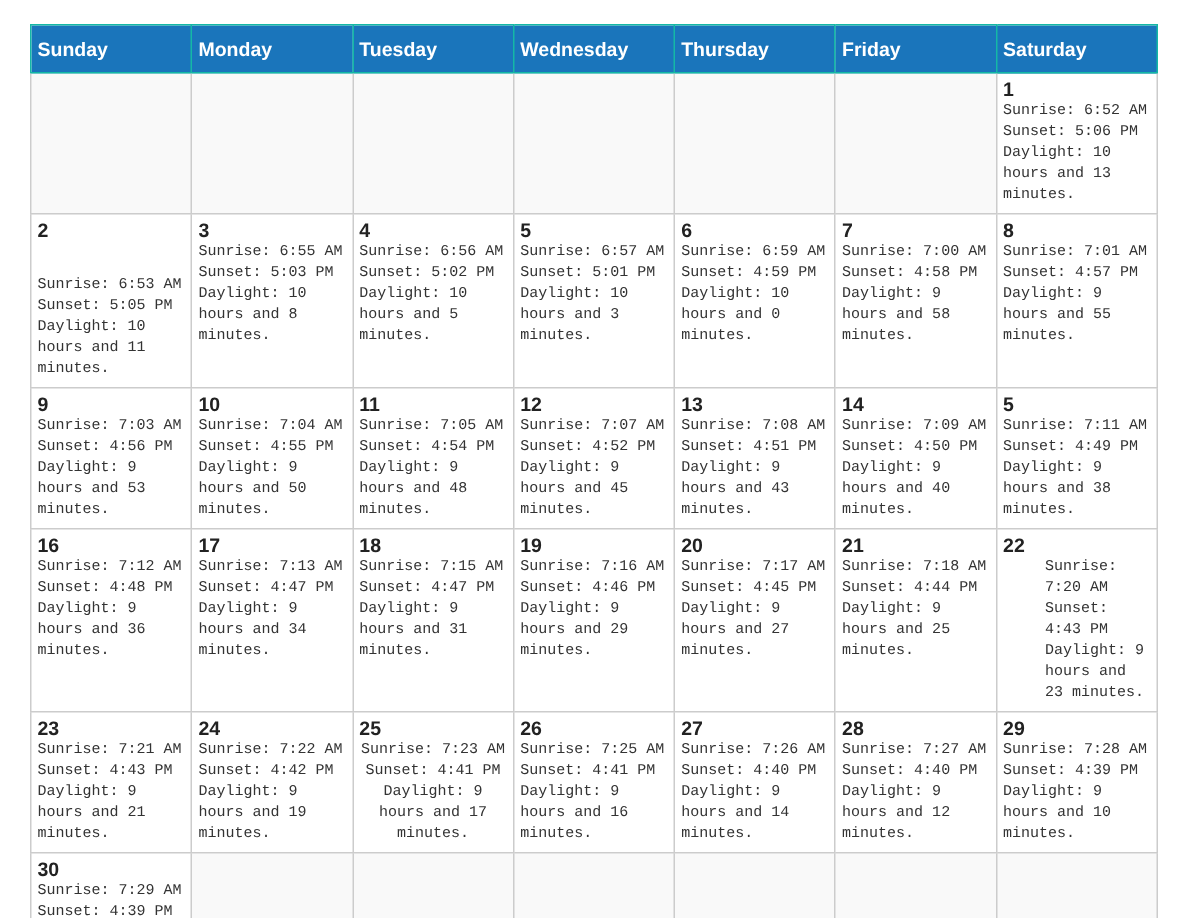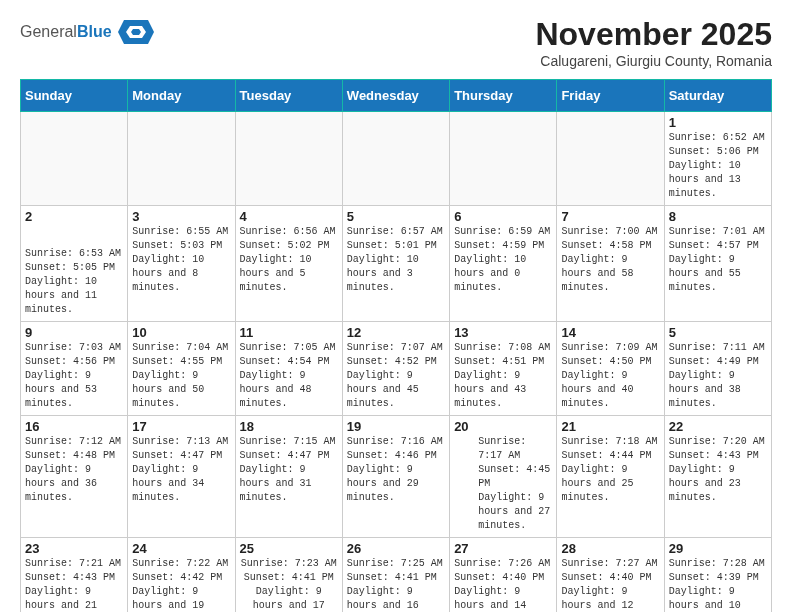--- a/index.html
+++ b/index.html
@@ -82,38 +82,20 @@
     }
     tbody tr:last-child td {
       height: 60px;
       margin-top: 16px;
     }
   </style>
 </head>
 <body>
 
 <div class="page">
-  <div class="header">
-    <div class="logo-wrapper">
-      <div style="line-height:1.15;">
-        <div style="font-size:16px; color:#333; font-family:Arial,sans-serif;">
-          <span style="color:#555;">General</span><span style="color:#1a75bb; font-weight:bold;">Blue</span>
-        </div>
-      </div>
-      <svg class="logo-svg" viewBox="0 0 40 32" xmlns="http://www.w3.org/2000/svg">
-        <polygon points="8,4 32,4 38,16 32,28 8,28 2,16" fill="#1a75bb"></polygon>
-        <polygon points="14,10 26,10 30,16 26,22 14,22 10,16" fill="#fff"></polygon>
-        <polygon points="17,13 23,13 25,16 23,19 17,19 15,16" fill="#1a75bb"></polygon>
-      </svg>
-    </div>
-    <div class="title-block">
-      <div class="month-title">November 2025</div>
-      <div class="subtitle">Calugareni, Giurgiu County, Romania</div>
-    </div>
-  </div>
 
   <table>
     <thead>
       <tr>
       <th>Sunday</th>
           <th>Monday</th>
           <th>Tuesday</th>
           <th>Wednesday</th>
           <th>Thursday</th>
           <th>Friday</th>
@@ -243,33 +225,33 @@
 Daylight: 9 hours and 31 minutes.</div>
           </td>
           <td>
             <span class="day-number">19</span>
             <div class="day-info" style="white-space: pre-line;">Sunrise: 7:16 AM
 Sunset: 4:46 PM
 Daylight: 9 hours and 29 minutes.</div>
           </td>
           <td>
             <span class="day-number">20</span>
-            <div class="day-info" style="white-space: pre-line; margin-left: 24px;">Sunrise: 7:17 AM
+            <div class="day-info" style="white-space: pre-line;">Sunrise: 7:17 AM
 Sunset: 4:45 PM
 Daylight: 9 hours and 27 minutes.</div>
           </td>
           <td>
             <span class="day-number">21</span>
             <div class="day-info" style="white-space: pre-line;">Sunrise: 7:18 AM
 Sunset: 4:44 PM
 Daylight: 9 hours and 25 minutes.</div>
           </td>
           <td>
             <span class="day-number">22</span>
-            <div class="day-info" style="white-space: pre-line;">Sunrise: 7:20 AM
+            <div class="day-info" style="white-space: pre-line; margin-left: 28px;">Sunrise: 7:20 AM
 Sunset: 4:43 PM
 Daylight: 9 hours and 23 minutes.</div>
           </td>
         </tr>
         <tr>
           <td>
             <span class="day-number">23</span>
             <div class="day-info" style="white-space: pre-line;">Sunrise: 7:21 AM
 Sunset: 4:43 PM
 Daylight: 9 hours and 21 minutes.</div>

